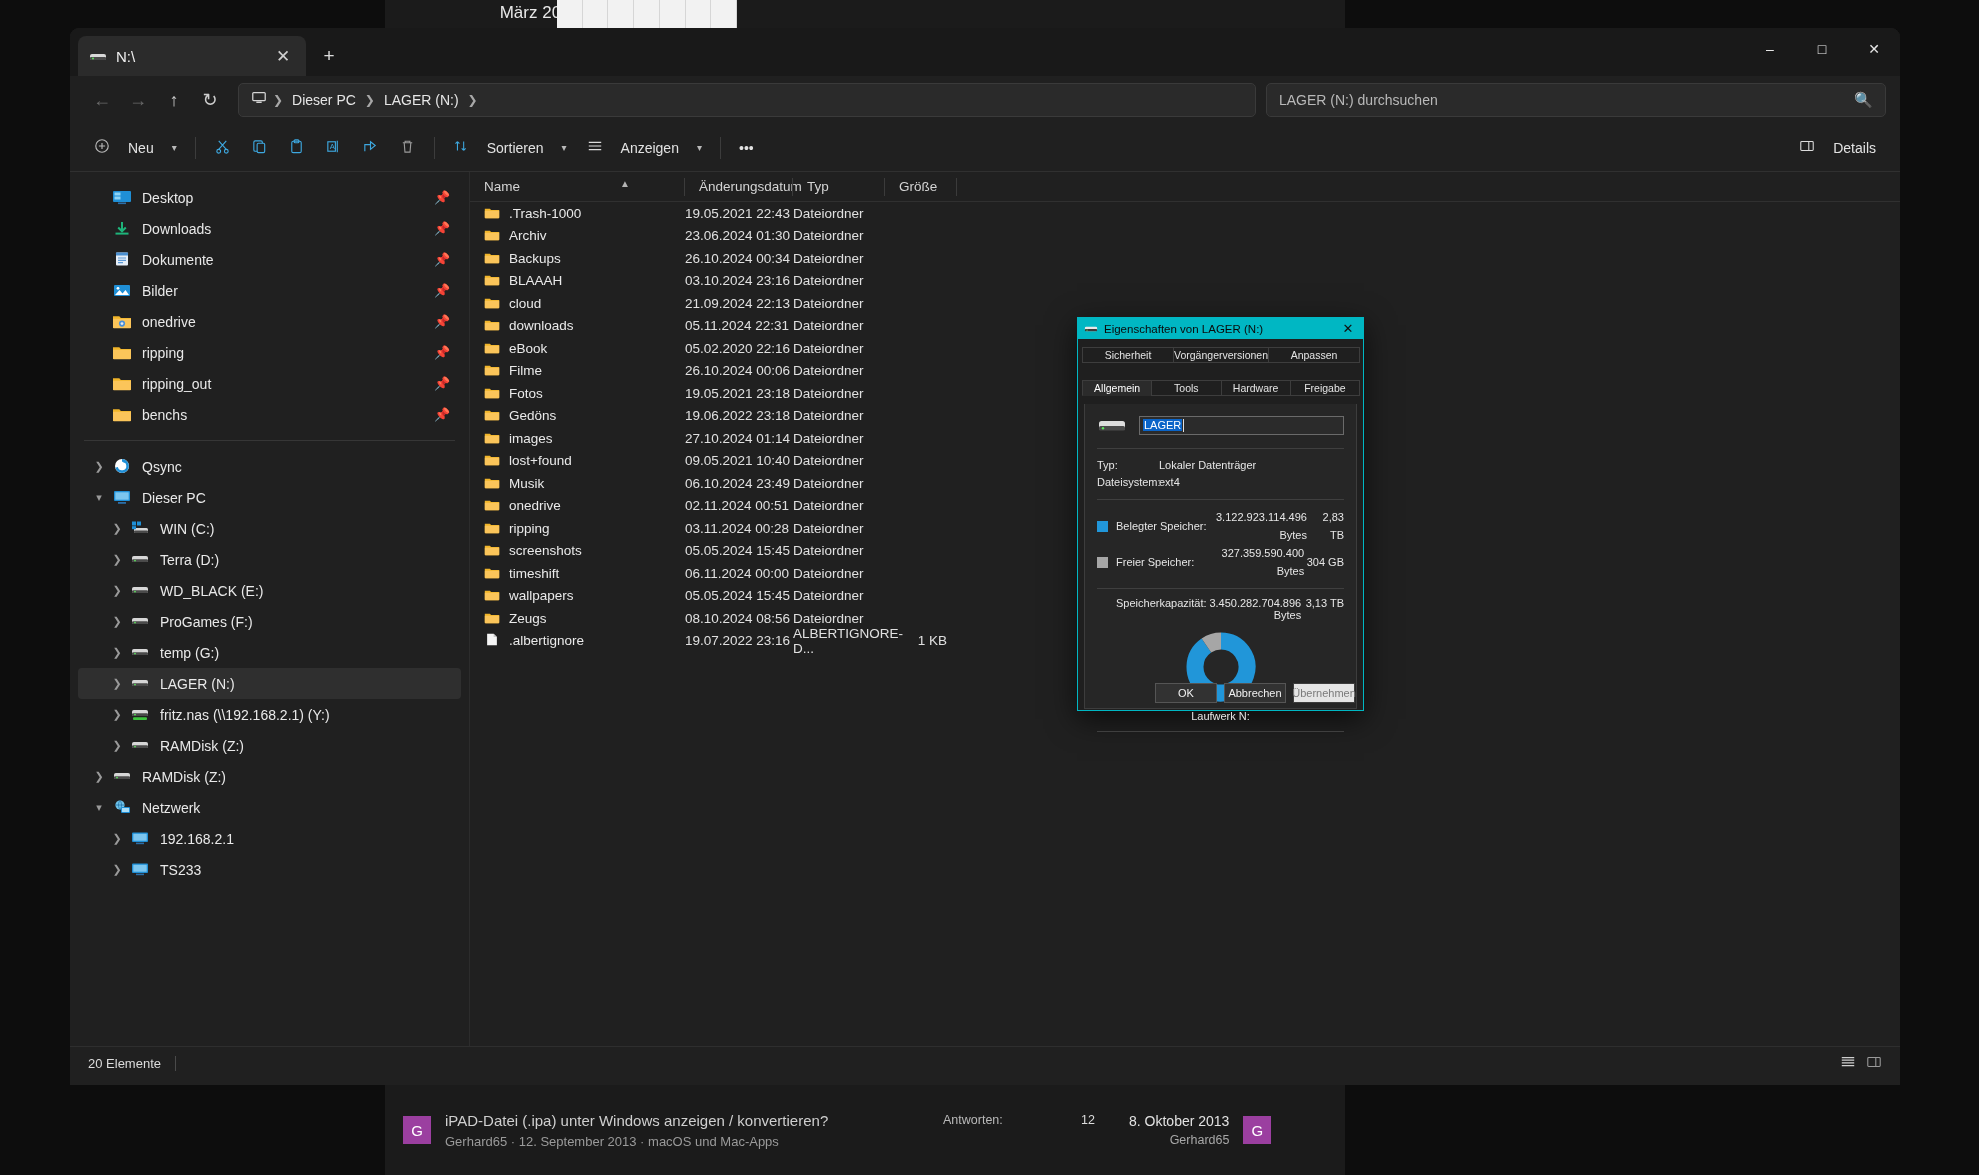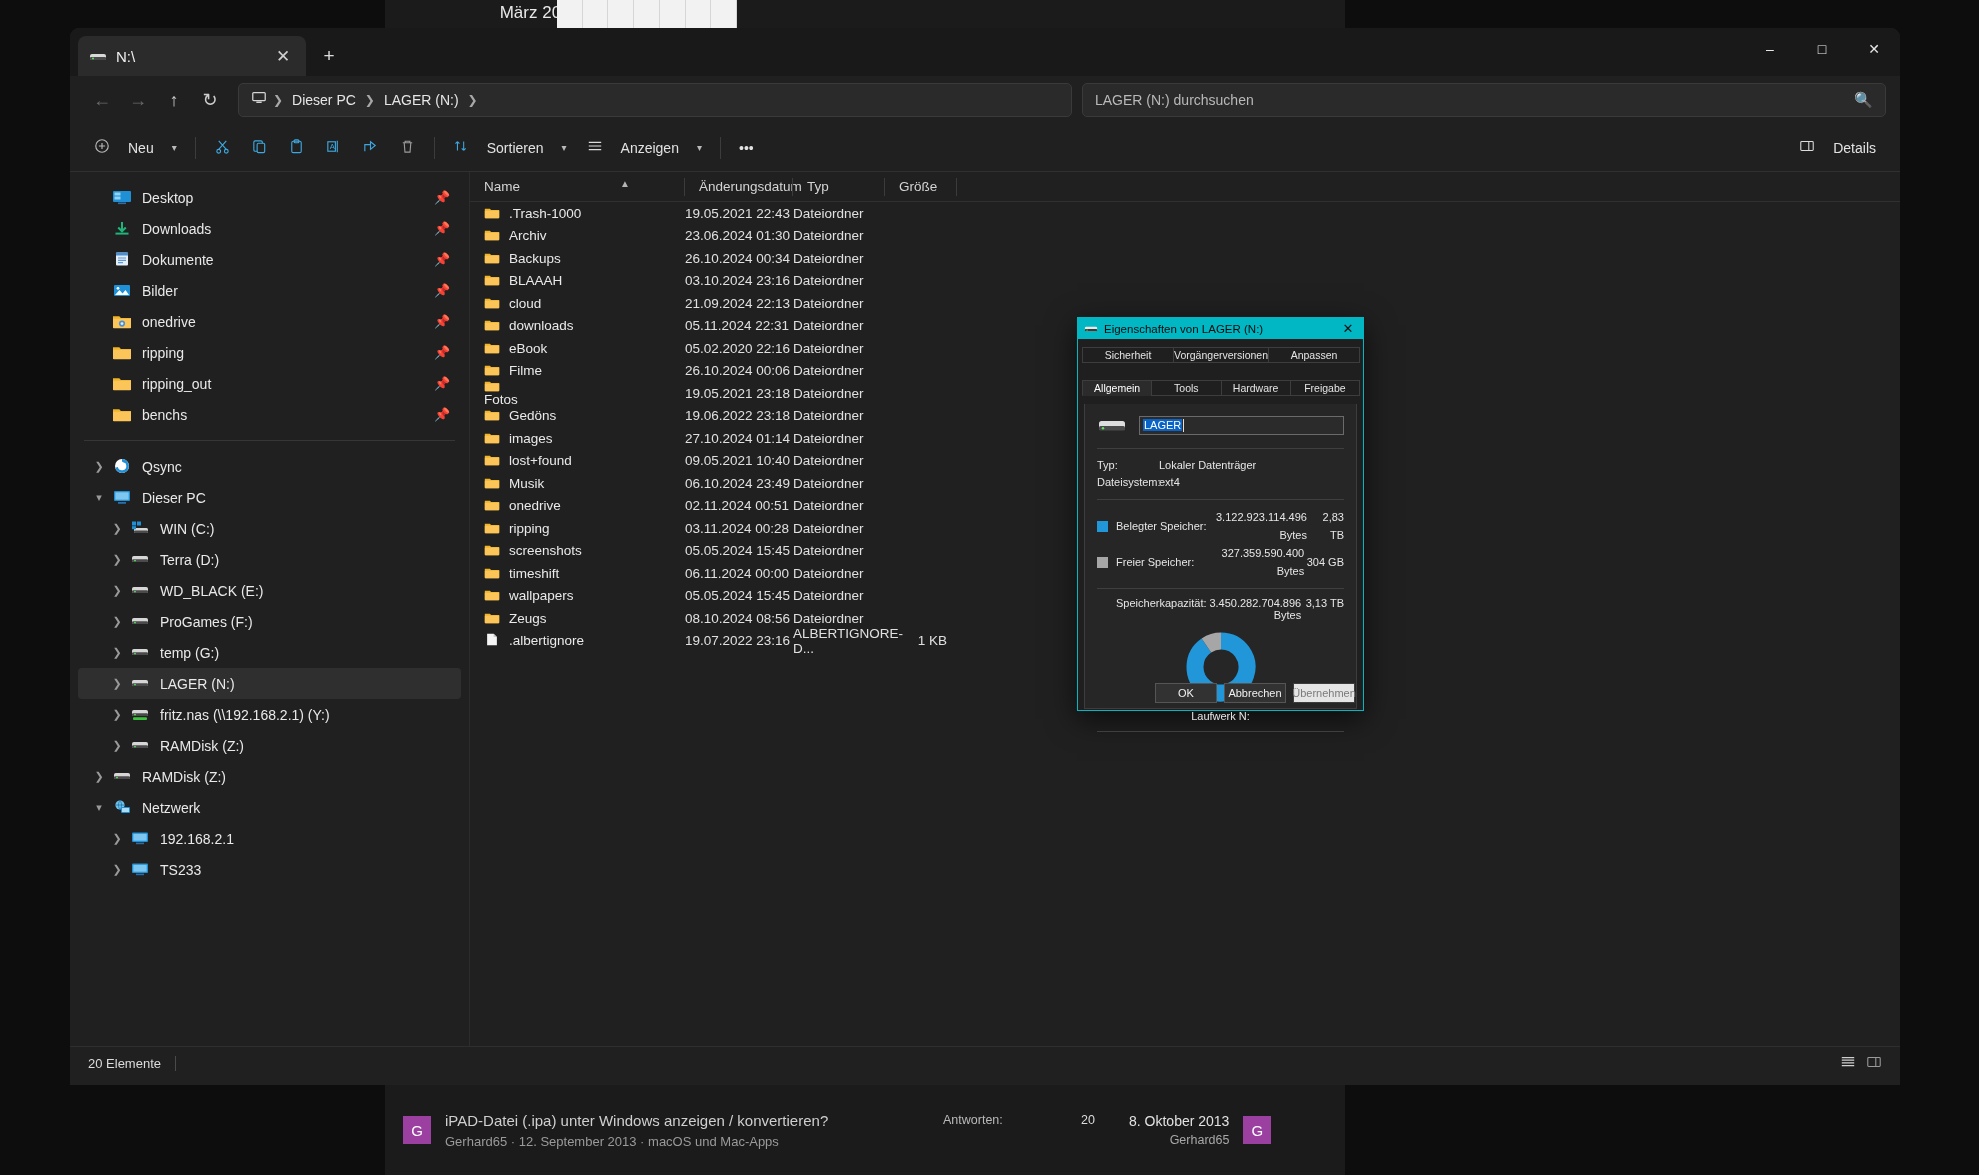--- a/index.html
+++ b/index.html
@@ -62,21 +62,21 @@
     color: #cdcdcd; font-size: 18px; border-radius: 5px;
   }
   .navbtn.dim { color: #6a6a6a; }
   #breadcrumbbar {
     flex: 1; height: 34px; background: #2a2a2a; border: 1px solid #3a3a3a; border-radius: 5px;
     display: flex; align-items: center; padding: 0 10px; margin-left: 10px; margin-right: 10px;
   }
   #breadcrumbbar .bcitem { color: #e6e6e6; font-size: 14px; padding: 0 9px; }
   #breadcrumbbar .bcsep { color: #a8a8a8; font-size: 12px; }
   #searchbox {
-    width: 804px; height: 34px; background: #2a2a2a; border: 1px solid #3a3a3a; border-radius: 5px;
+    width: 620px; height: 34px; background: #2a2a2a; border: 1px solid #3a3a3a; border-radius: 5px;
     display: flex; align-items: center; padding: 0 12px;
   }
   #searchbox .ph { flex: 1; color: #b9b9b9; font-size: 14px; }
   #searchbox .sicon { color: #d8d8d8; font-size: 15px; }
   
   #commandbar {
     height: 48px; background: #202020; display: flex; align-items: center; padding: 0 14px;
     border-bottom: 1px solid #303030;
   }
   .cmdbtn {
@@ -684,21 +684,21 @@
                   <path d="M1 3.2h6.3l1.6 1.8H19v9.2a.9.9 0 0 1-.9.9H1.9a.9.9 0 0 1-.9-.9V3.2z" fill="#f0b429"></path>
                   <path d="M1 5.8h18v8.5a.9.9 0 0 1-.9.9H1.9a.9.9 0 0 1-.9-.9V5.8z" fill="#fbc55a"></path>
                 </svg></span>
               <span>Filme</span>
             </span>
             <span class="c-date" style="width:108px;">26.10.2024 00:06</span>
             <span class="c-typ" style="width:92px;">Dateiordner</span>
             <span class="c-size" style="width:62px;"></span>
           </div>
           <div class="frow">
-            <span class="c-name" style="width:215px;flex-direction:column;">
+            <span class="c-name" style="width:215px;">
               <span class="ficn"><svg viewBox="0 0 20 16" width="16" height="13">
                   <path d="M1 3.2h6.3l1.6 1.8H19v9.2a.9.9 0 0 1-.9.9H1.9a.9.9 0 0 1-.9-.9V3.2z" fill="#f0b429"></path>
                   <path d="M1 5.8h18v8.5a.9.9 0 0 1-.9.9H1.9a.9.9 0 0 1-.9-.9V5.8z" fill="#fbc55a"></path>
                 </svg></span>
               <span>Fotos</span>
             </span>
             <span class="c-date" style="width:108px;">19.05.2021 23:18</span>
             <span class="c-typ" style="width:92px;">Dateiordner</span>
             <span class="c-size" style="width:62px;"></span>
           </div>
@@ -942,21 +942,21 @@
 
 <div id="forumbar">
   <div class="avatar">G</div>
   <div id="forumtexts">
     <div class="ttl">iPAD-Datei (.ipa) unter Windows anzeigen / konvertieren?</div>
     <div class="meta">Gerhard65 · 12. September 2013 · macOS und Mac-Apps</div>
   </div>
   <div id="forumstats">
     <div class="srow">
       <span class="sk">Antworten:</span>
-      <span class="sv">20</span>
+      <span class="sv">12</span>
     </div>
     <div class="srow">
       <span class="sk">Aufrufe:</span>
       <span class="sv">10.308</span>
     </div>
   </div>
   <div id="forumdate">
     <div style="margin-bottom:4px;">8. Oktober 2013</div>
     <div style="font-size:12.5px;color:#a8a8a8;text-align:right;">Gerhard65</div>
   </div>

